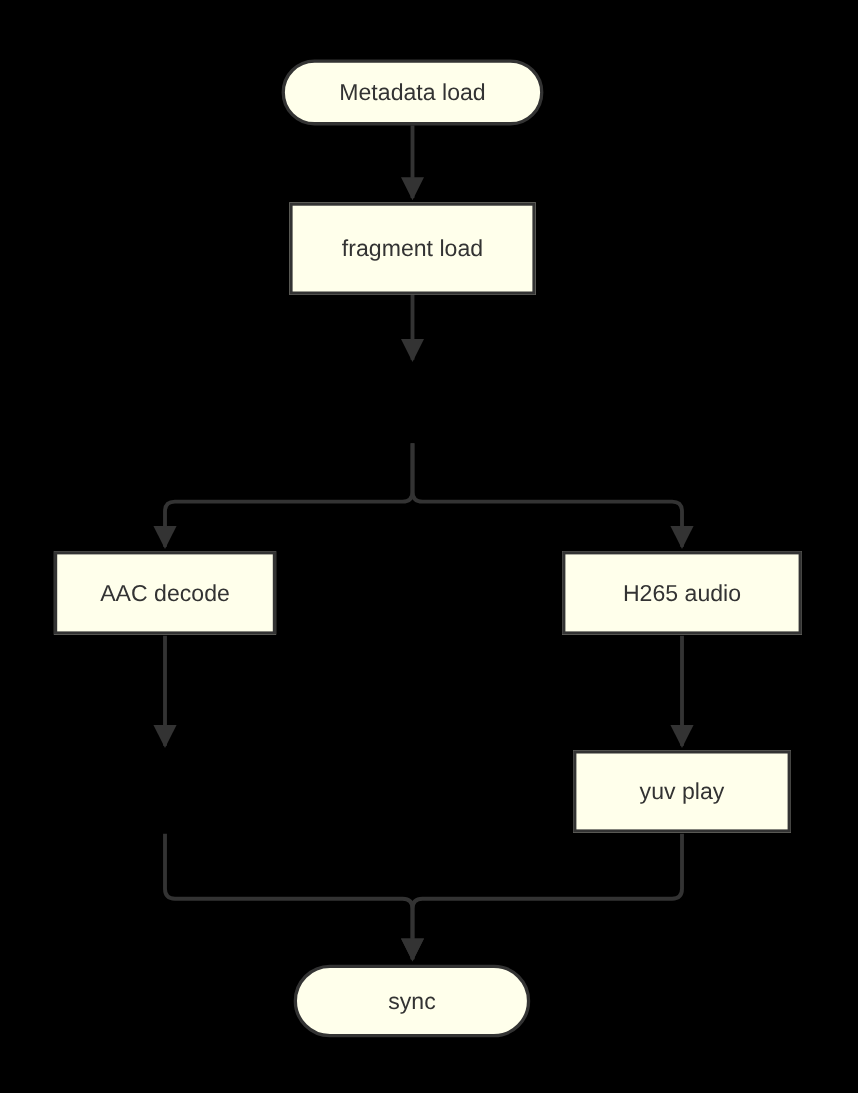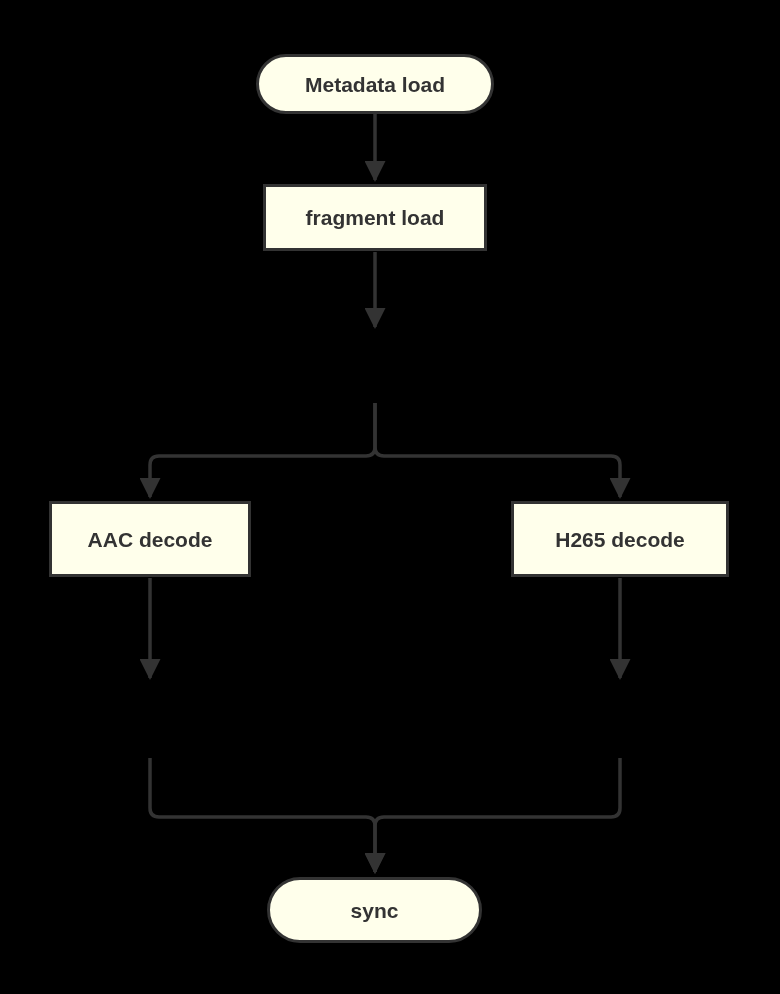--- a/index.html
+++ b/index.html
@@ -1,35 +1,34 @@
 <!DOCTYPE html>
 <html style="--bg: #000000; --node-fill: #FFFFEB; --stroke: #333333; --text: #333333;"><head>
 <meta charset="utf-8">
 <style>
   html,body{margin:0;padding:0;background:#000;}
   .canvas{
     position:relative;width:780px;height:994px;
     background:var(--bg,#000);
     font-family:"Liberation Sans",sans-serif;
     overflow:hidden;
-    font-weight:bold;
   }
   .edges{position:absolute;left:0;top:0;}
   .edges path.edge{fill:none;stroke:var(--stroke,#333);stroke-width:3.5px;}
   #arrowhead path{fill:var(--stroke,#333);}
   .node{
     position:absolute;box-sizing:border-box;
     display:flex;align-items:center;justify-content:center;
     background:var(--node-fill,#ffffeb);
     border:3px solid var(--stroke,#333);
     color:var(--text,#333);
     font-size:21px;line-height:1;white-space:nowrap;
   }
   .n-meta {left:256px;top:54px; width:238px;height:60px;border-radius:30px;}
-  .n-frag {left:263px;top:184px;width:224px;height:67px;}
+  .n-frag {left:263px;top:184px;width:224px;height:84px;}
   .n-demux{left:275px;top:331px;width:202px;height:71px;}
   .n-aac  {left:49px; top:501px;width:202px;height:76px;}
   .n-h265 {left:511px;top:501px;width:218px;height:76px;}
   .n-audio{left:49px; top:682px;width:201px;height:75px;}
   .n-yuv  {left:521px;top:682px;width:198px;height:75px;}
   .n-sync {left:267px;top:877px;width:215px;height:66px;border-radius:33px;}
 </style>
 </head>
 <body>
 
@@ -54,19 +53,22 @@
   <div class="node stadium n-meta">
     <span>Metadata load</span>
   </div>
   <div class="node n-frag">
     <span>fragment load</span>
   </div>
   <div class="node n-aac">
     <span>AAC decode</span>
   </div>
   <div class="node n-h265">
-    <span>H265 decode</span>
+    <span>H265 audio</span>
+  </div>
+  <div class="node n-yuv">
+    <span>yuv play</span>
   </div>
   <div class="node stadium n-sync">
     <span>sync</span>
   </div>
 
 </div>
 
 </body></html>

